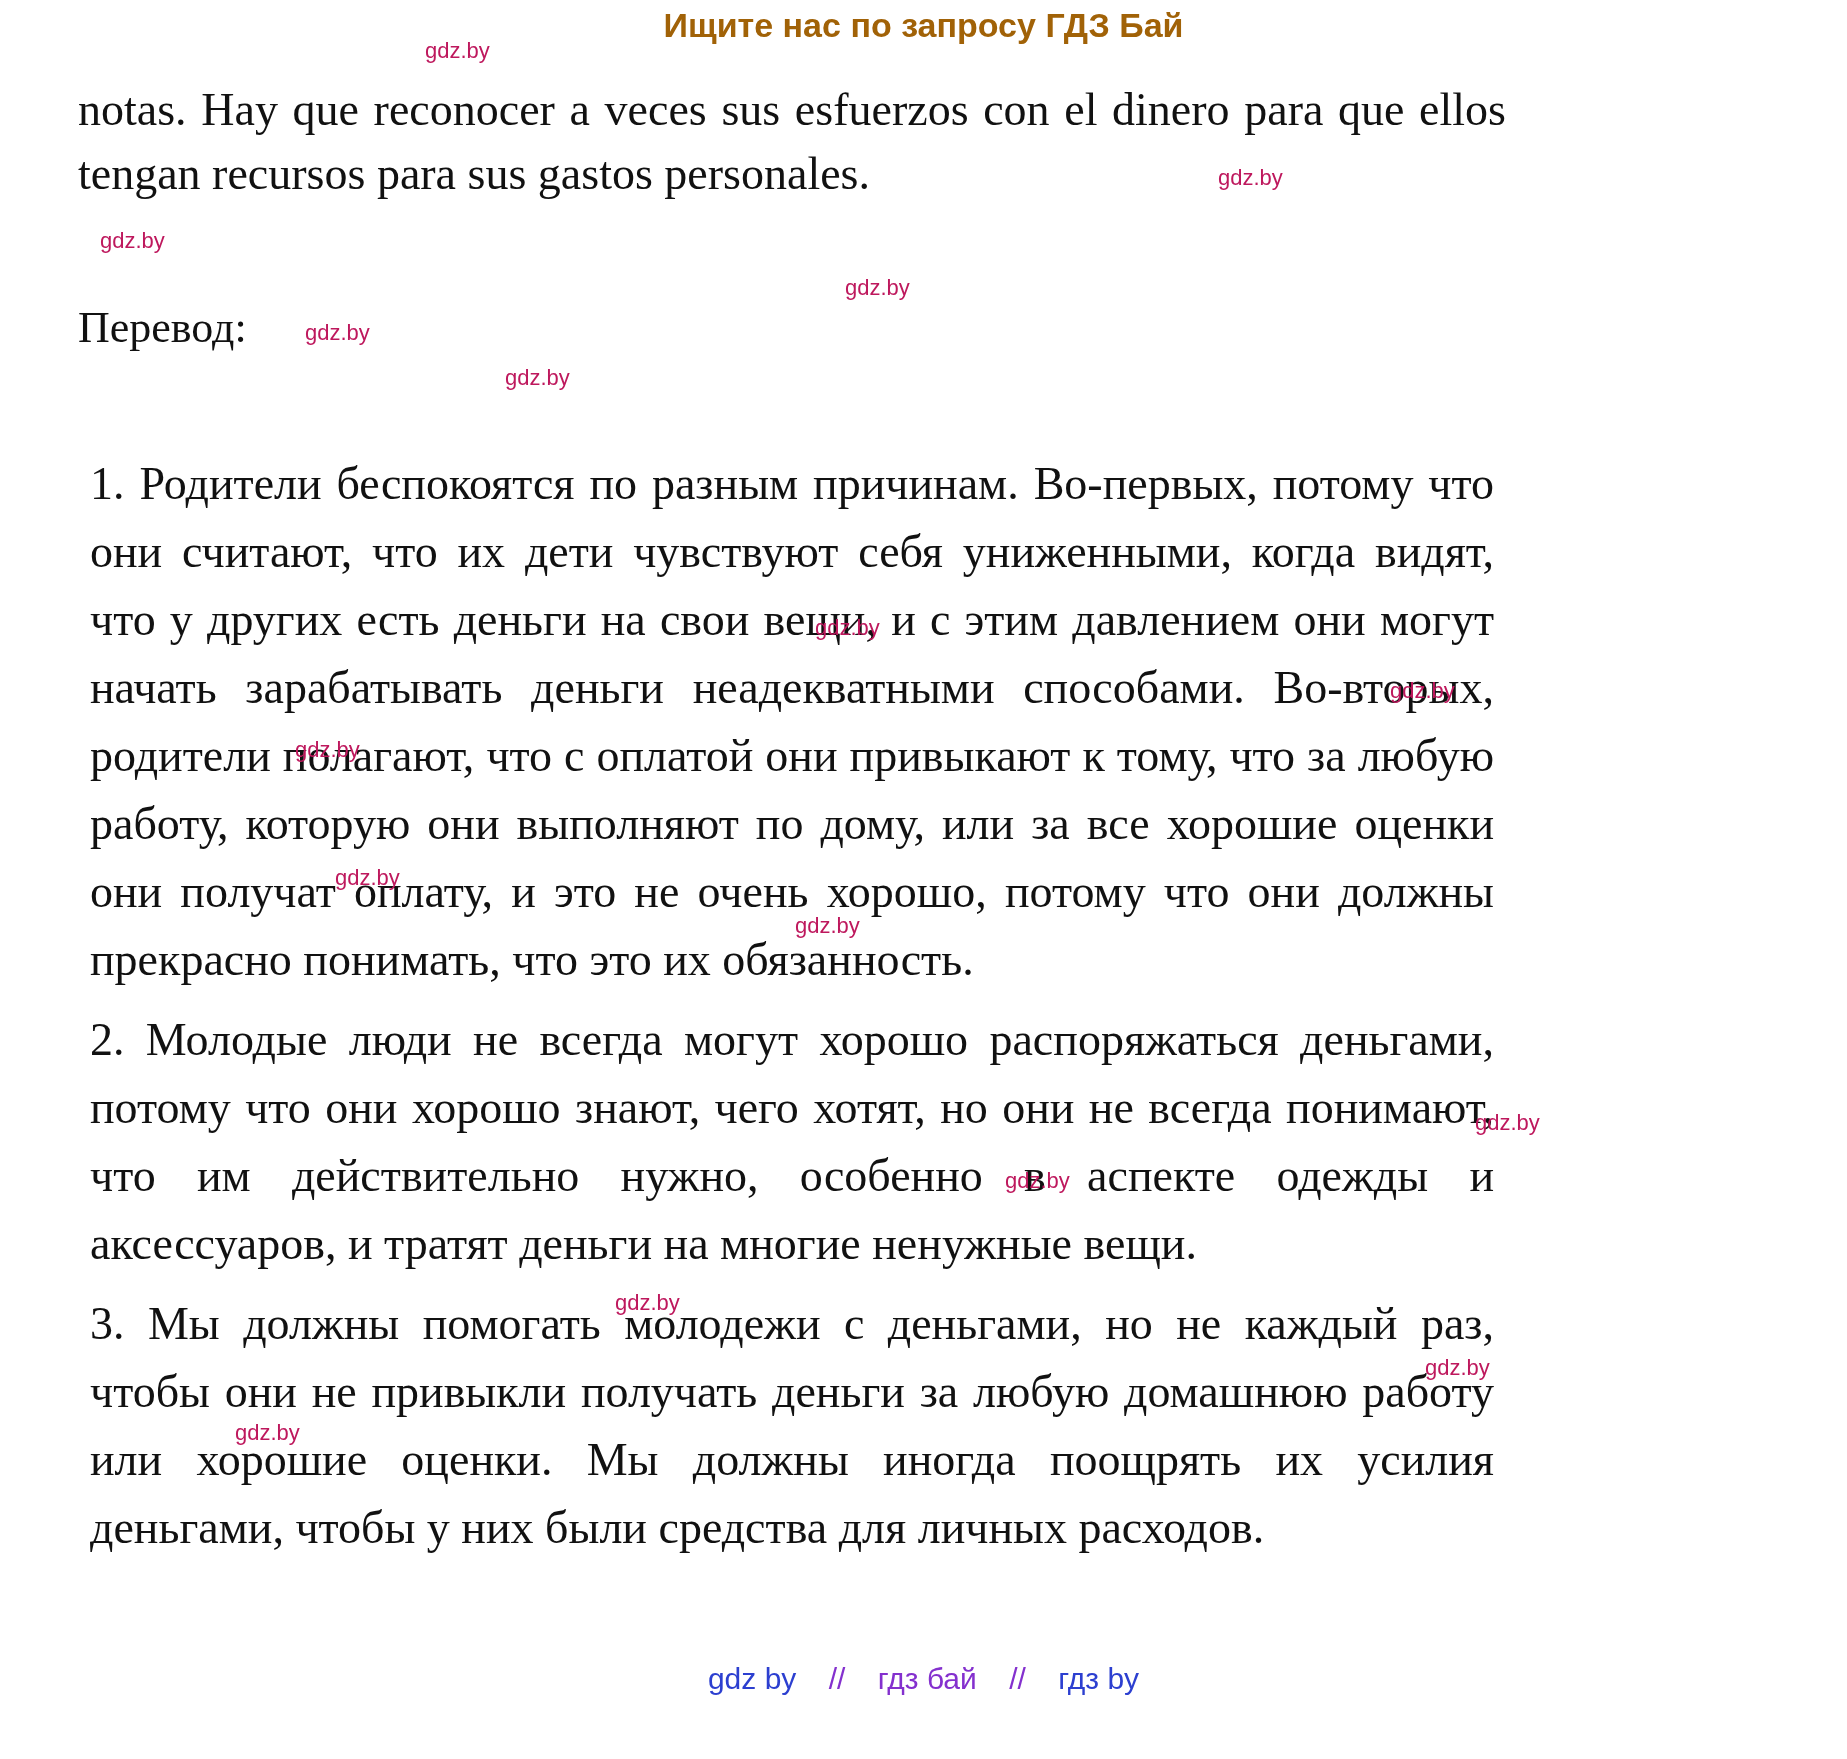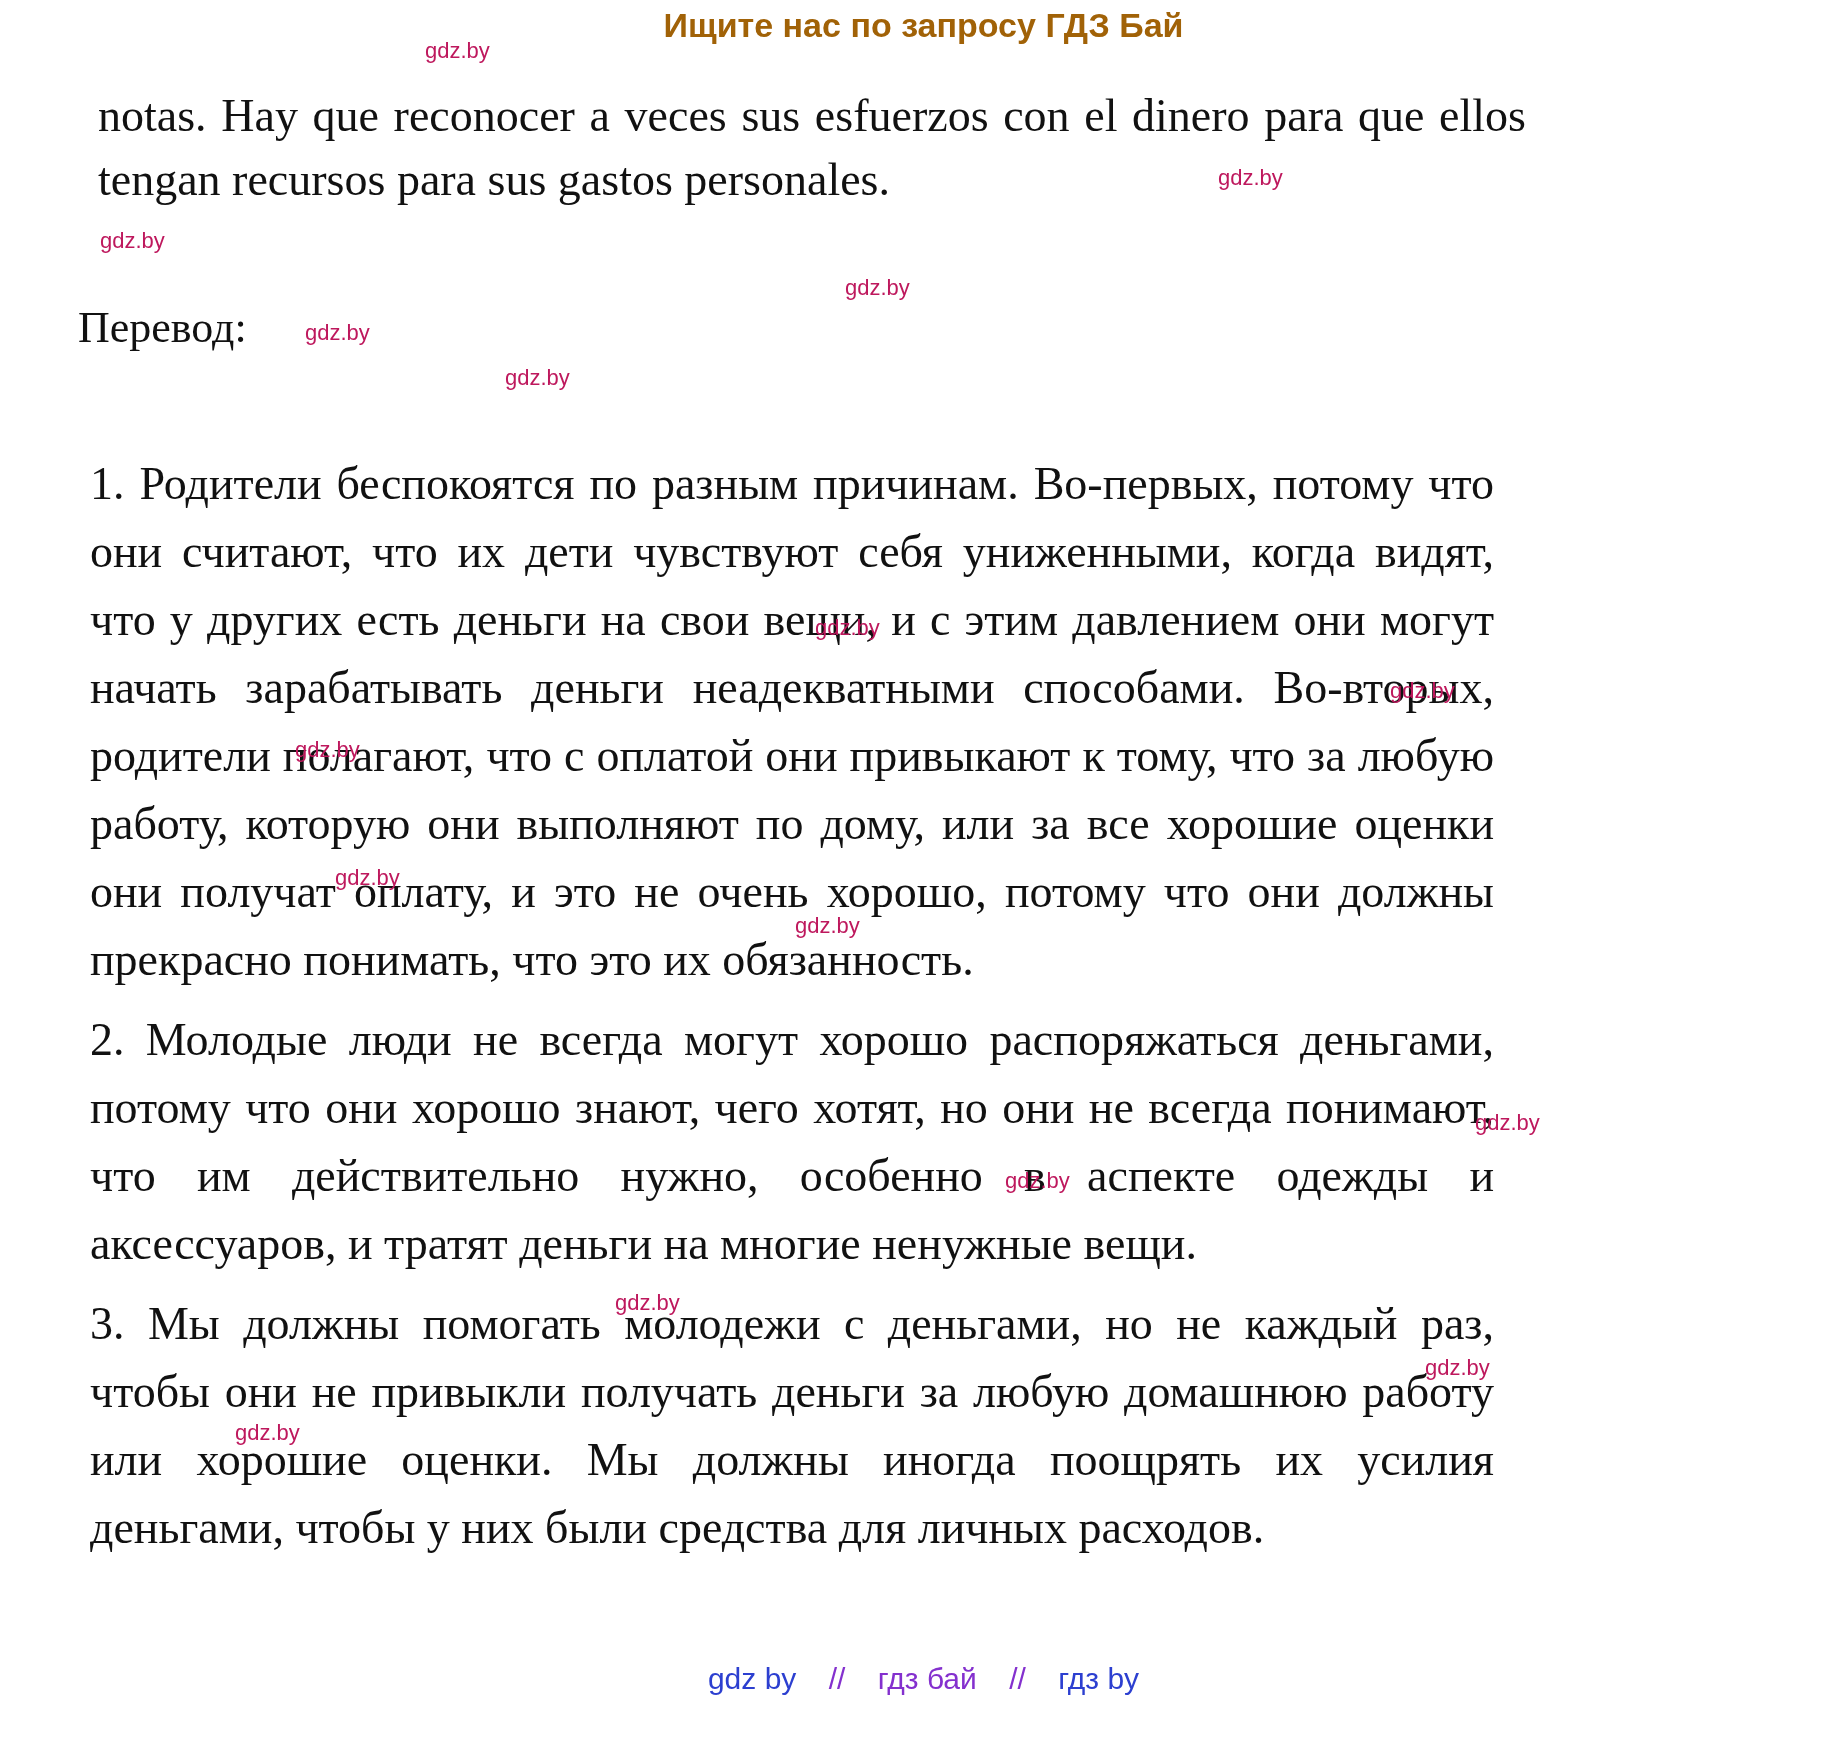--- a/index.html
+++ b/index.html
@@ -34,22 +34,21 @@
     white-space: nowrap;
     z-index: 3;
   }
   .doc-column {
     position: absolute;
     left: 78px;
     width: 1428px;
     z-index: 2;
   }
   .spanish-block {
-    top: 84px;
-    margin-left: 20px;
+    top: 78px;
   }
   .spanish-block p {
     margin: 0;
     font-size: 46px;
     line-height: 64px;
     text-align: justify;
   }
   .translation-heading {
     top: 300px;
     font-size: 44px;

